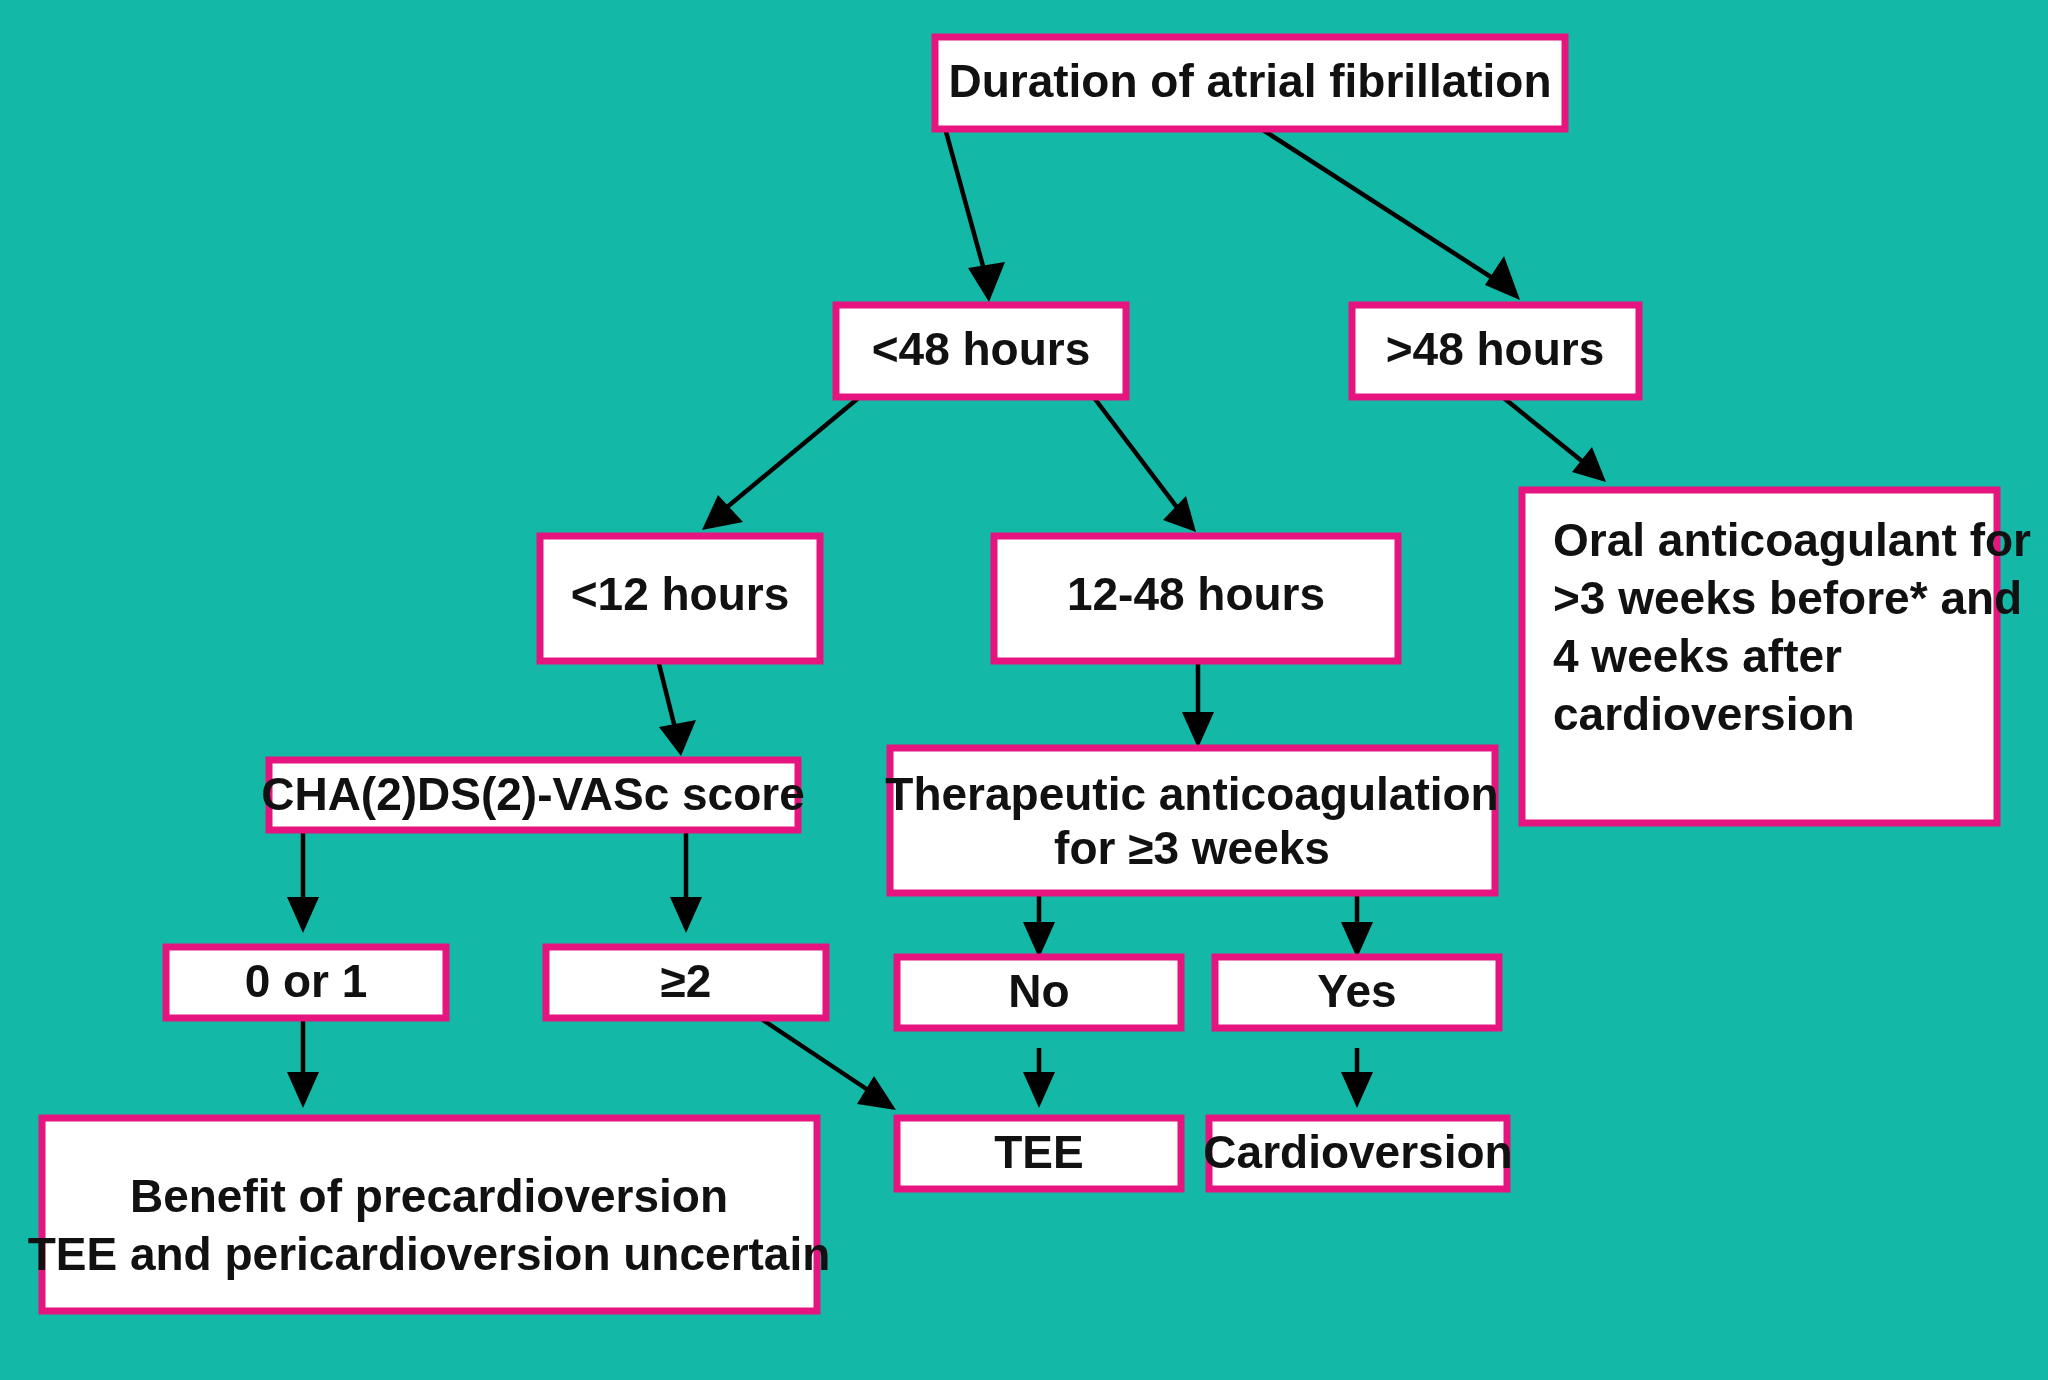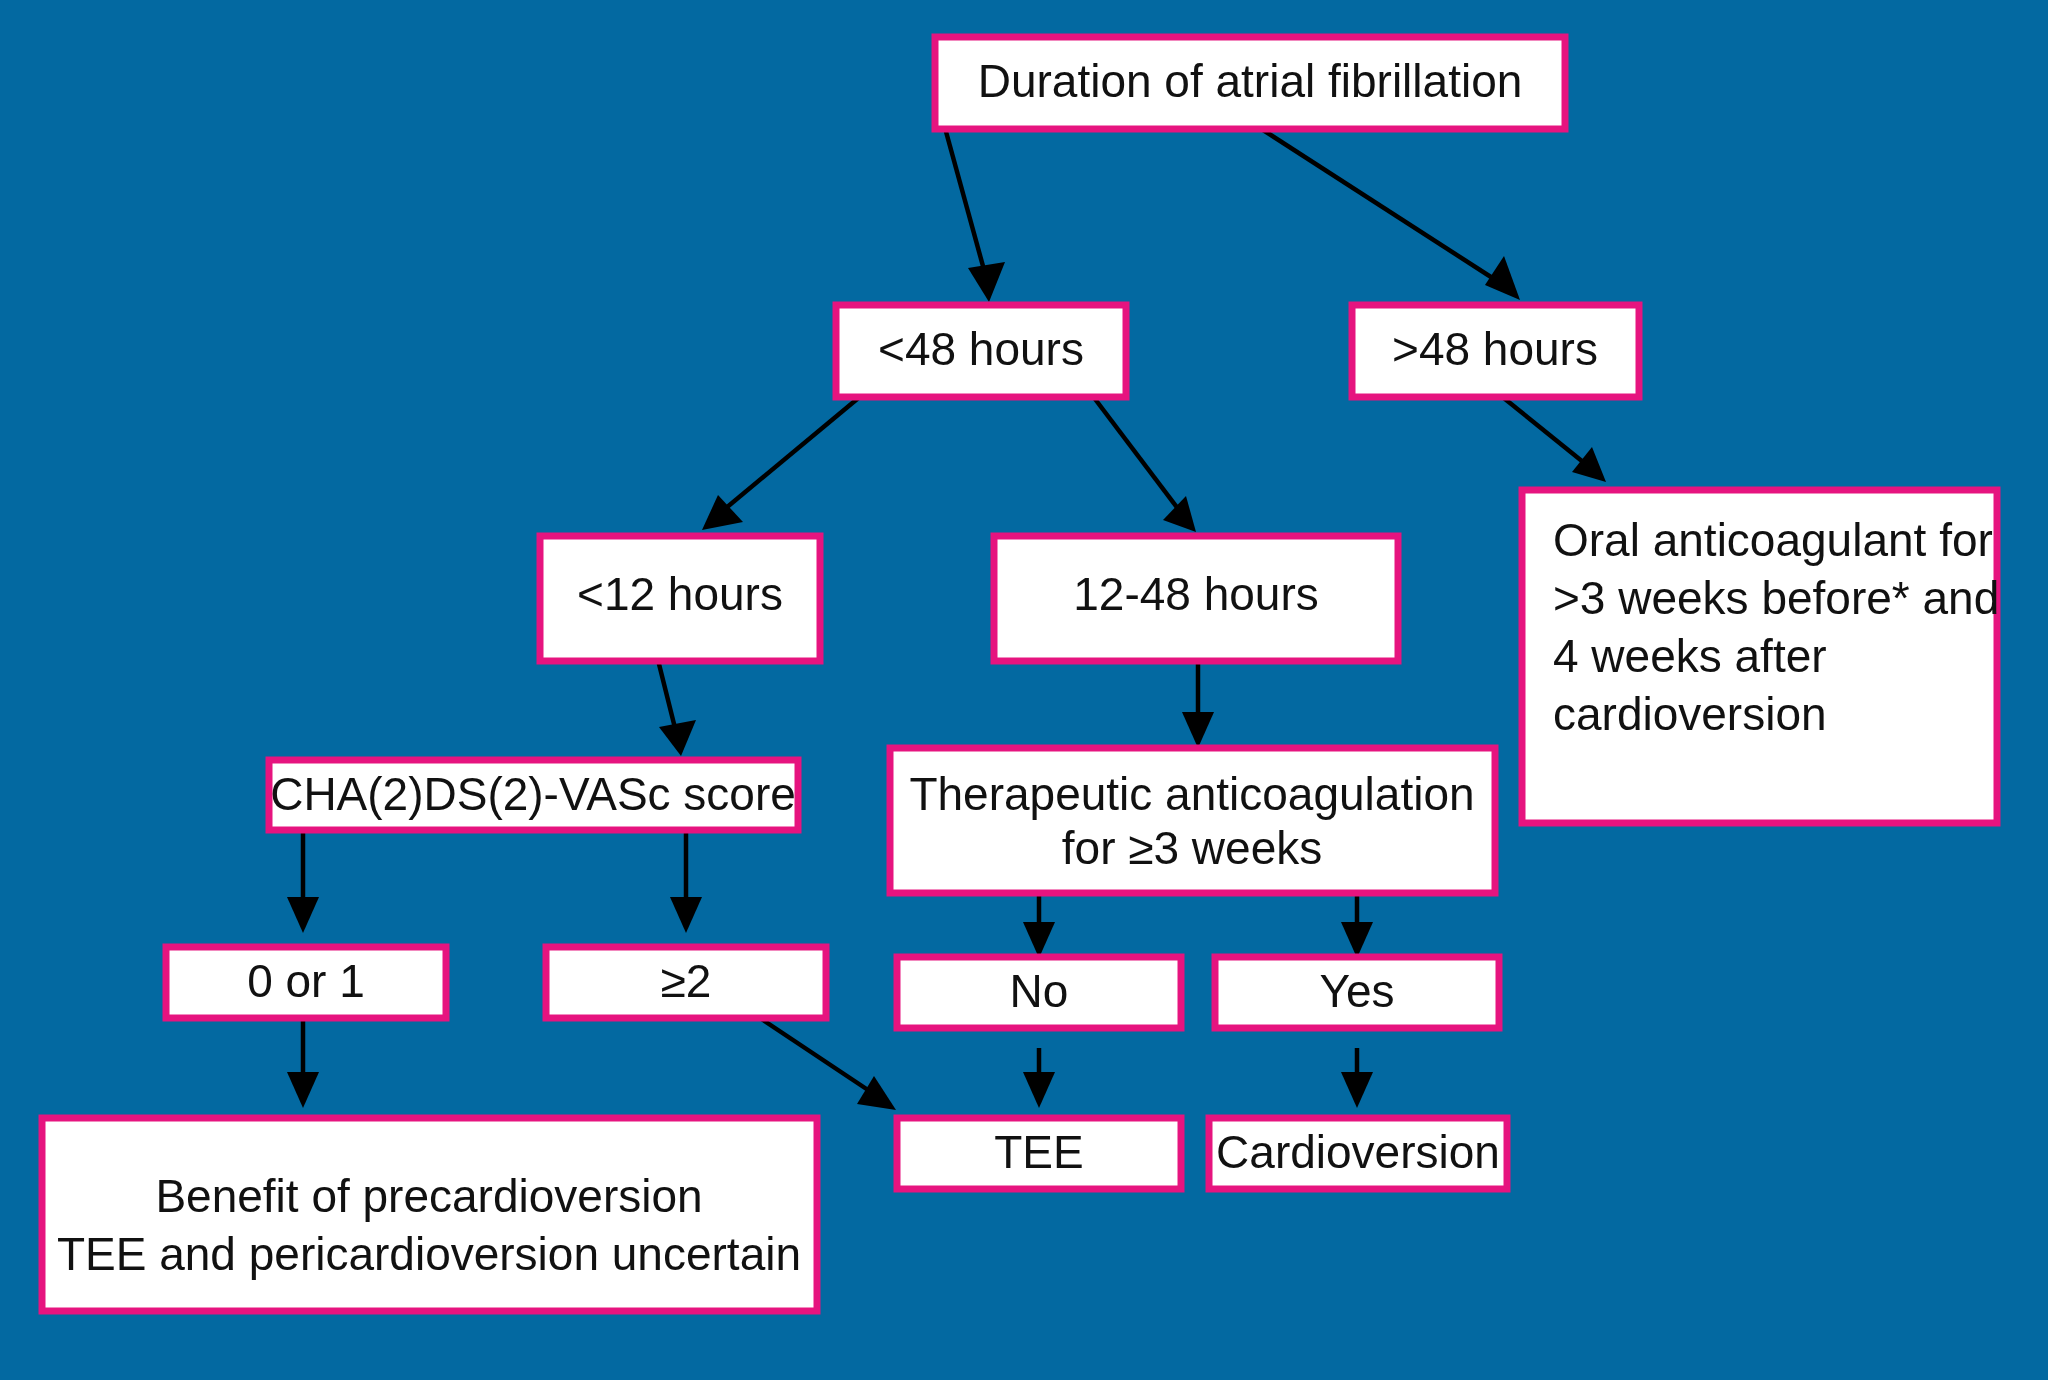--- a/index.html
+++ b/index.html
@@ -10,21 +10,22 @@
   body {
     width: 2048px;
     height: 1380px;
     font-family: "Liberation Sans", sans-serif;
     overflow: hidden;
   }
   #flowchart-root {
     position: relative;
     width: 2048px;
     height: 1380px;
-    background: #0369a1;
+    background: #14b8a6;
+    font-weight: bold;
   }
   svg.chart-surface {
     position: absolute;
     top: 0;
     left: 0;
     width: 2048px;
     height: 1380px;
     display: block;
   }
   .node-box {

